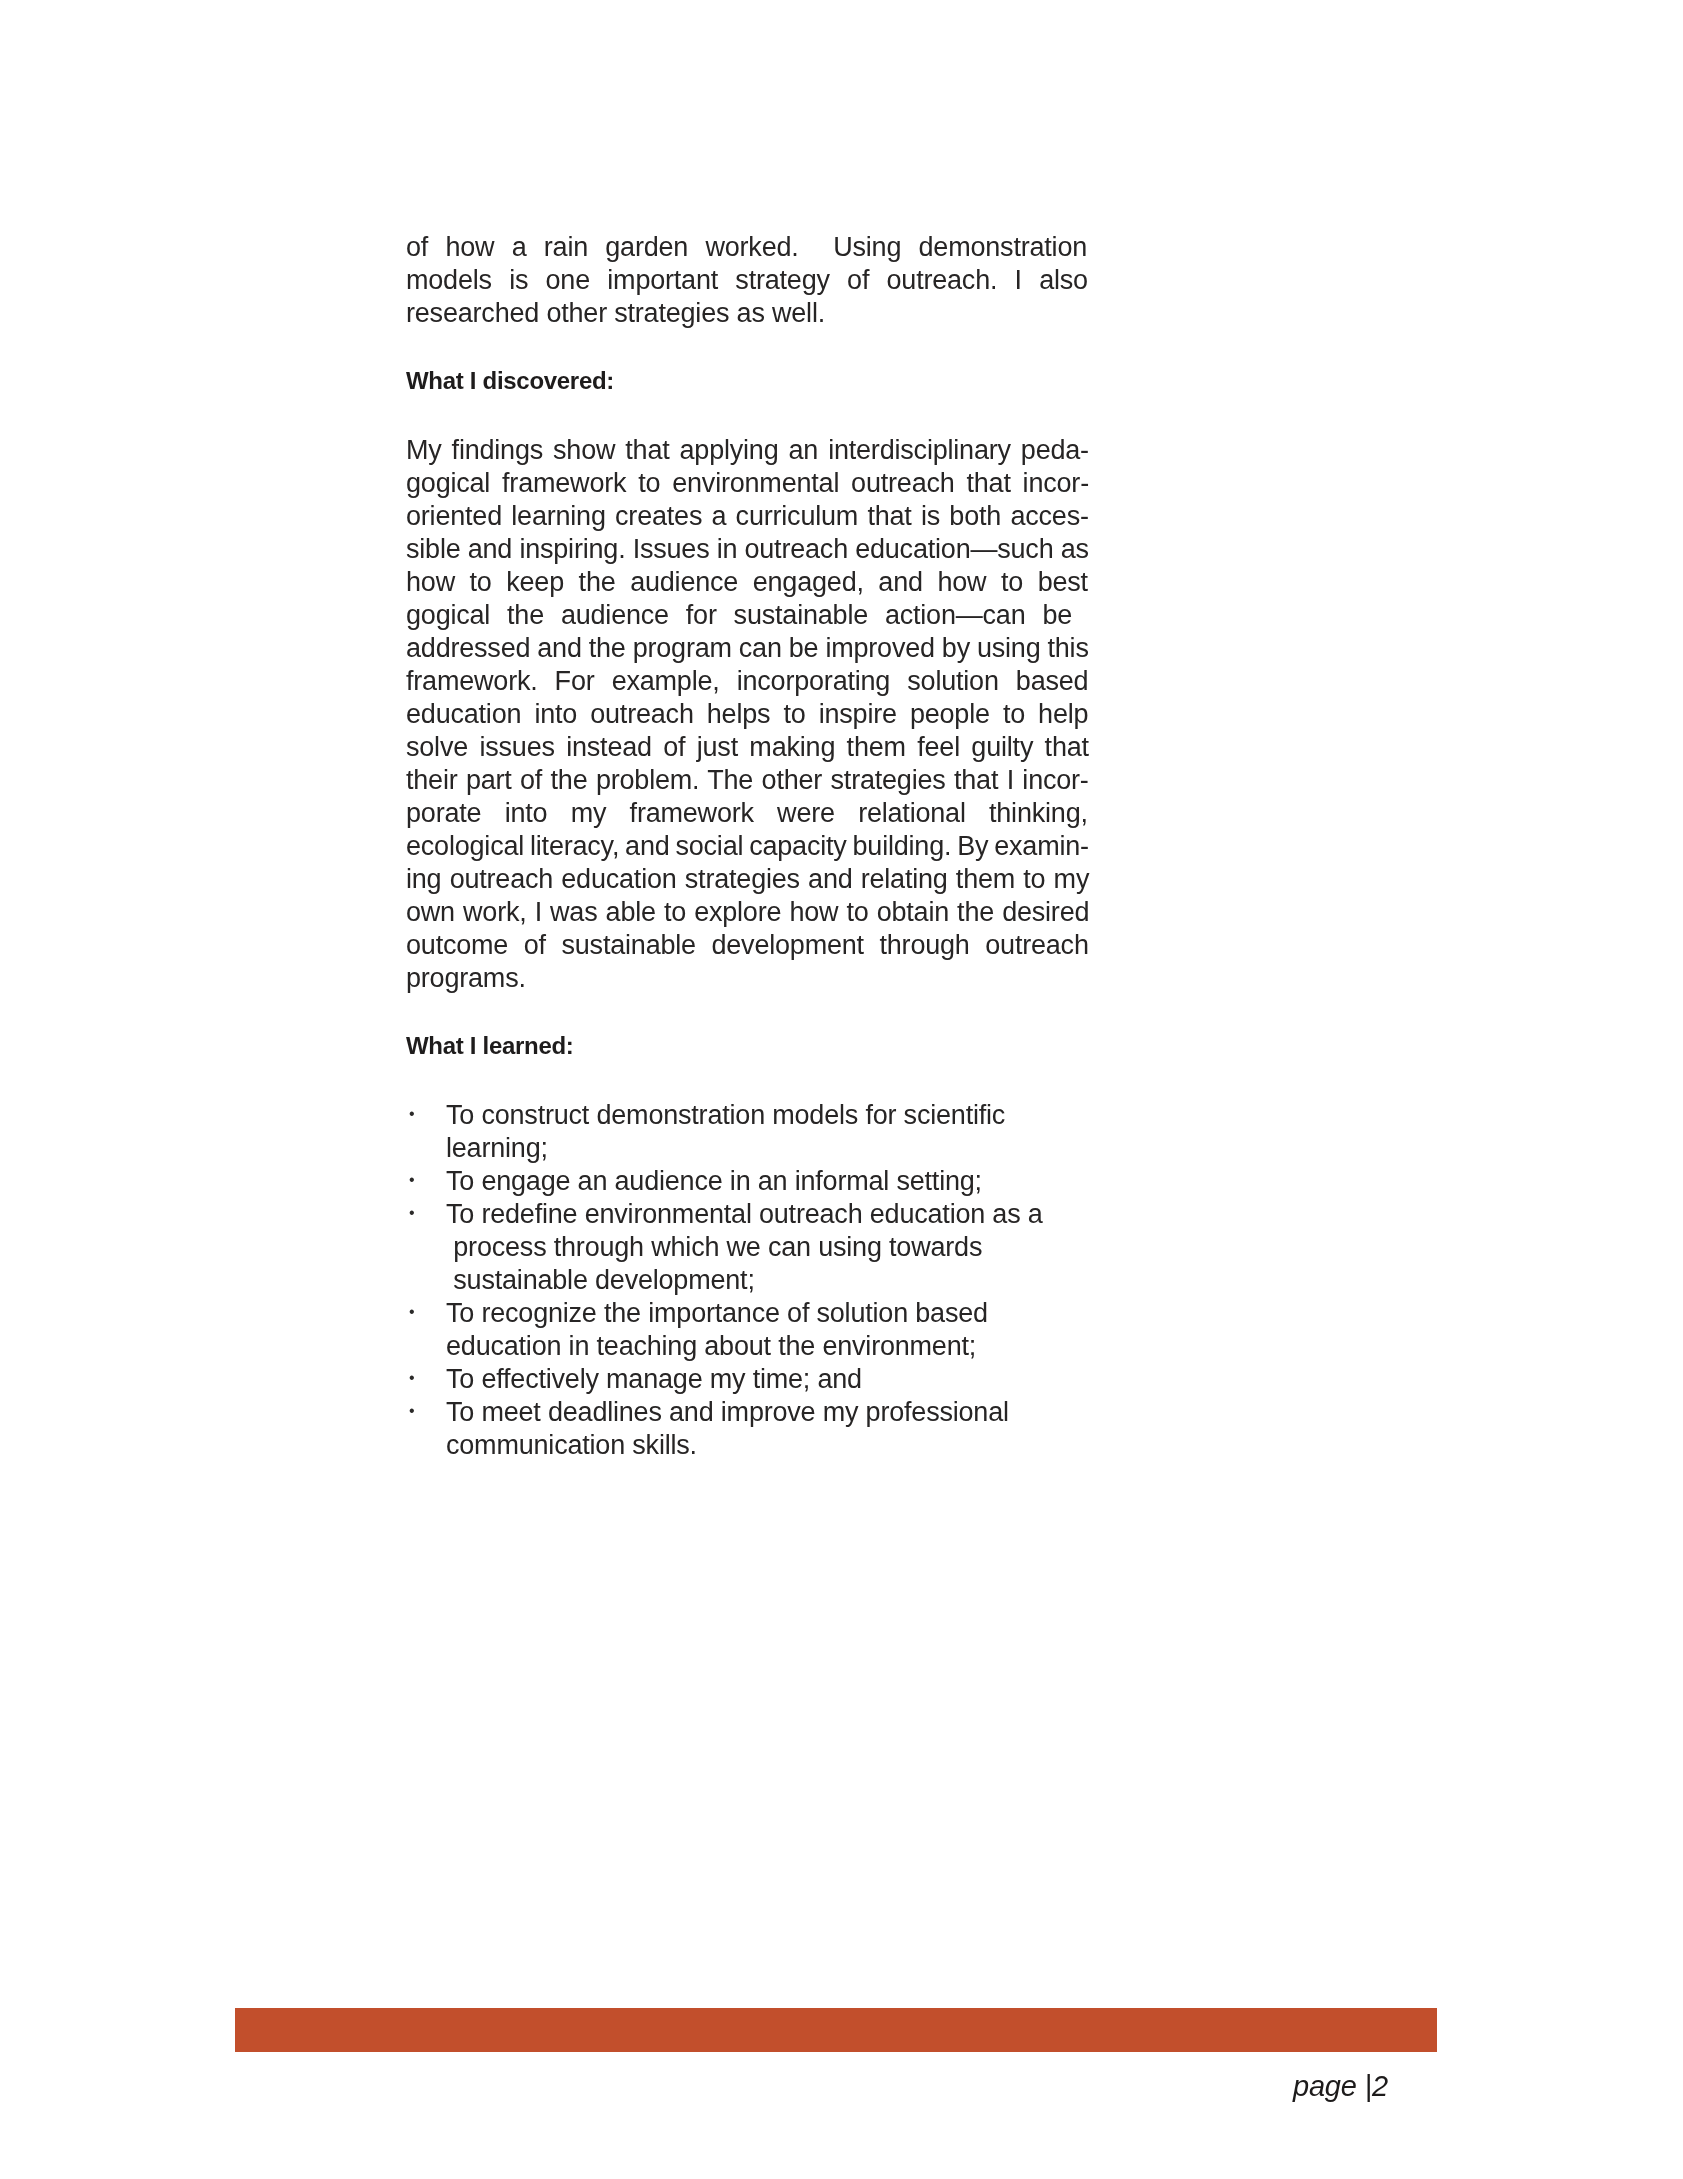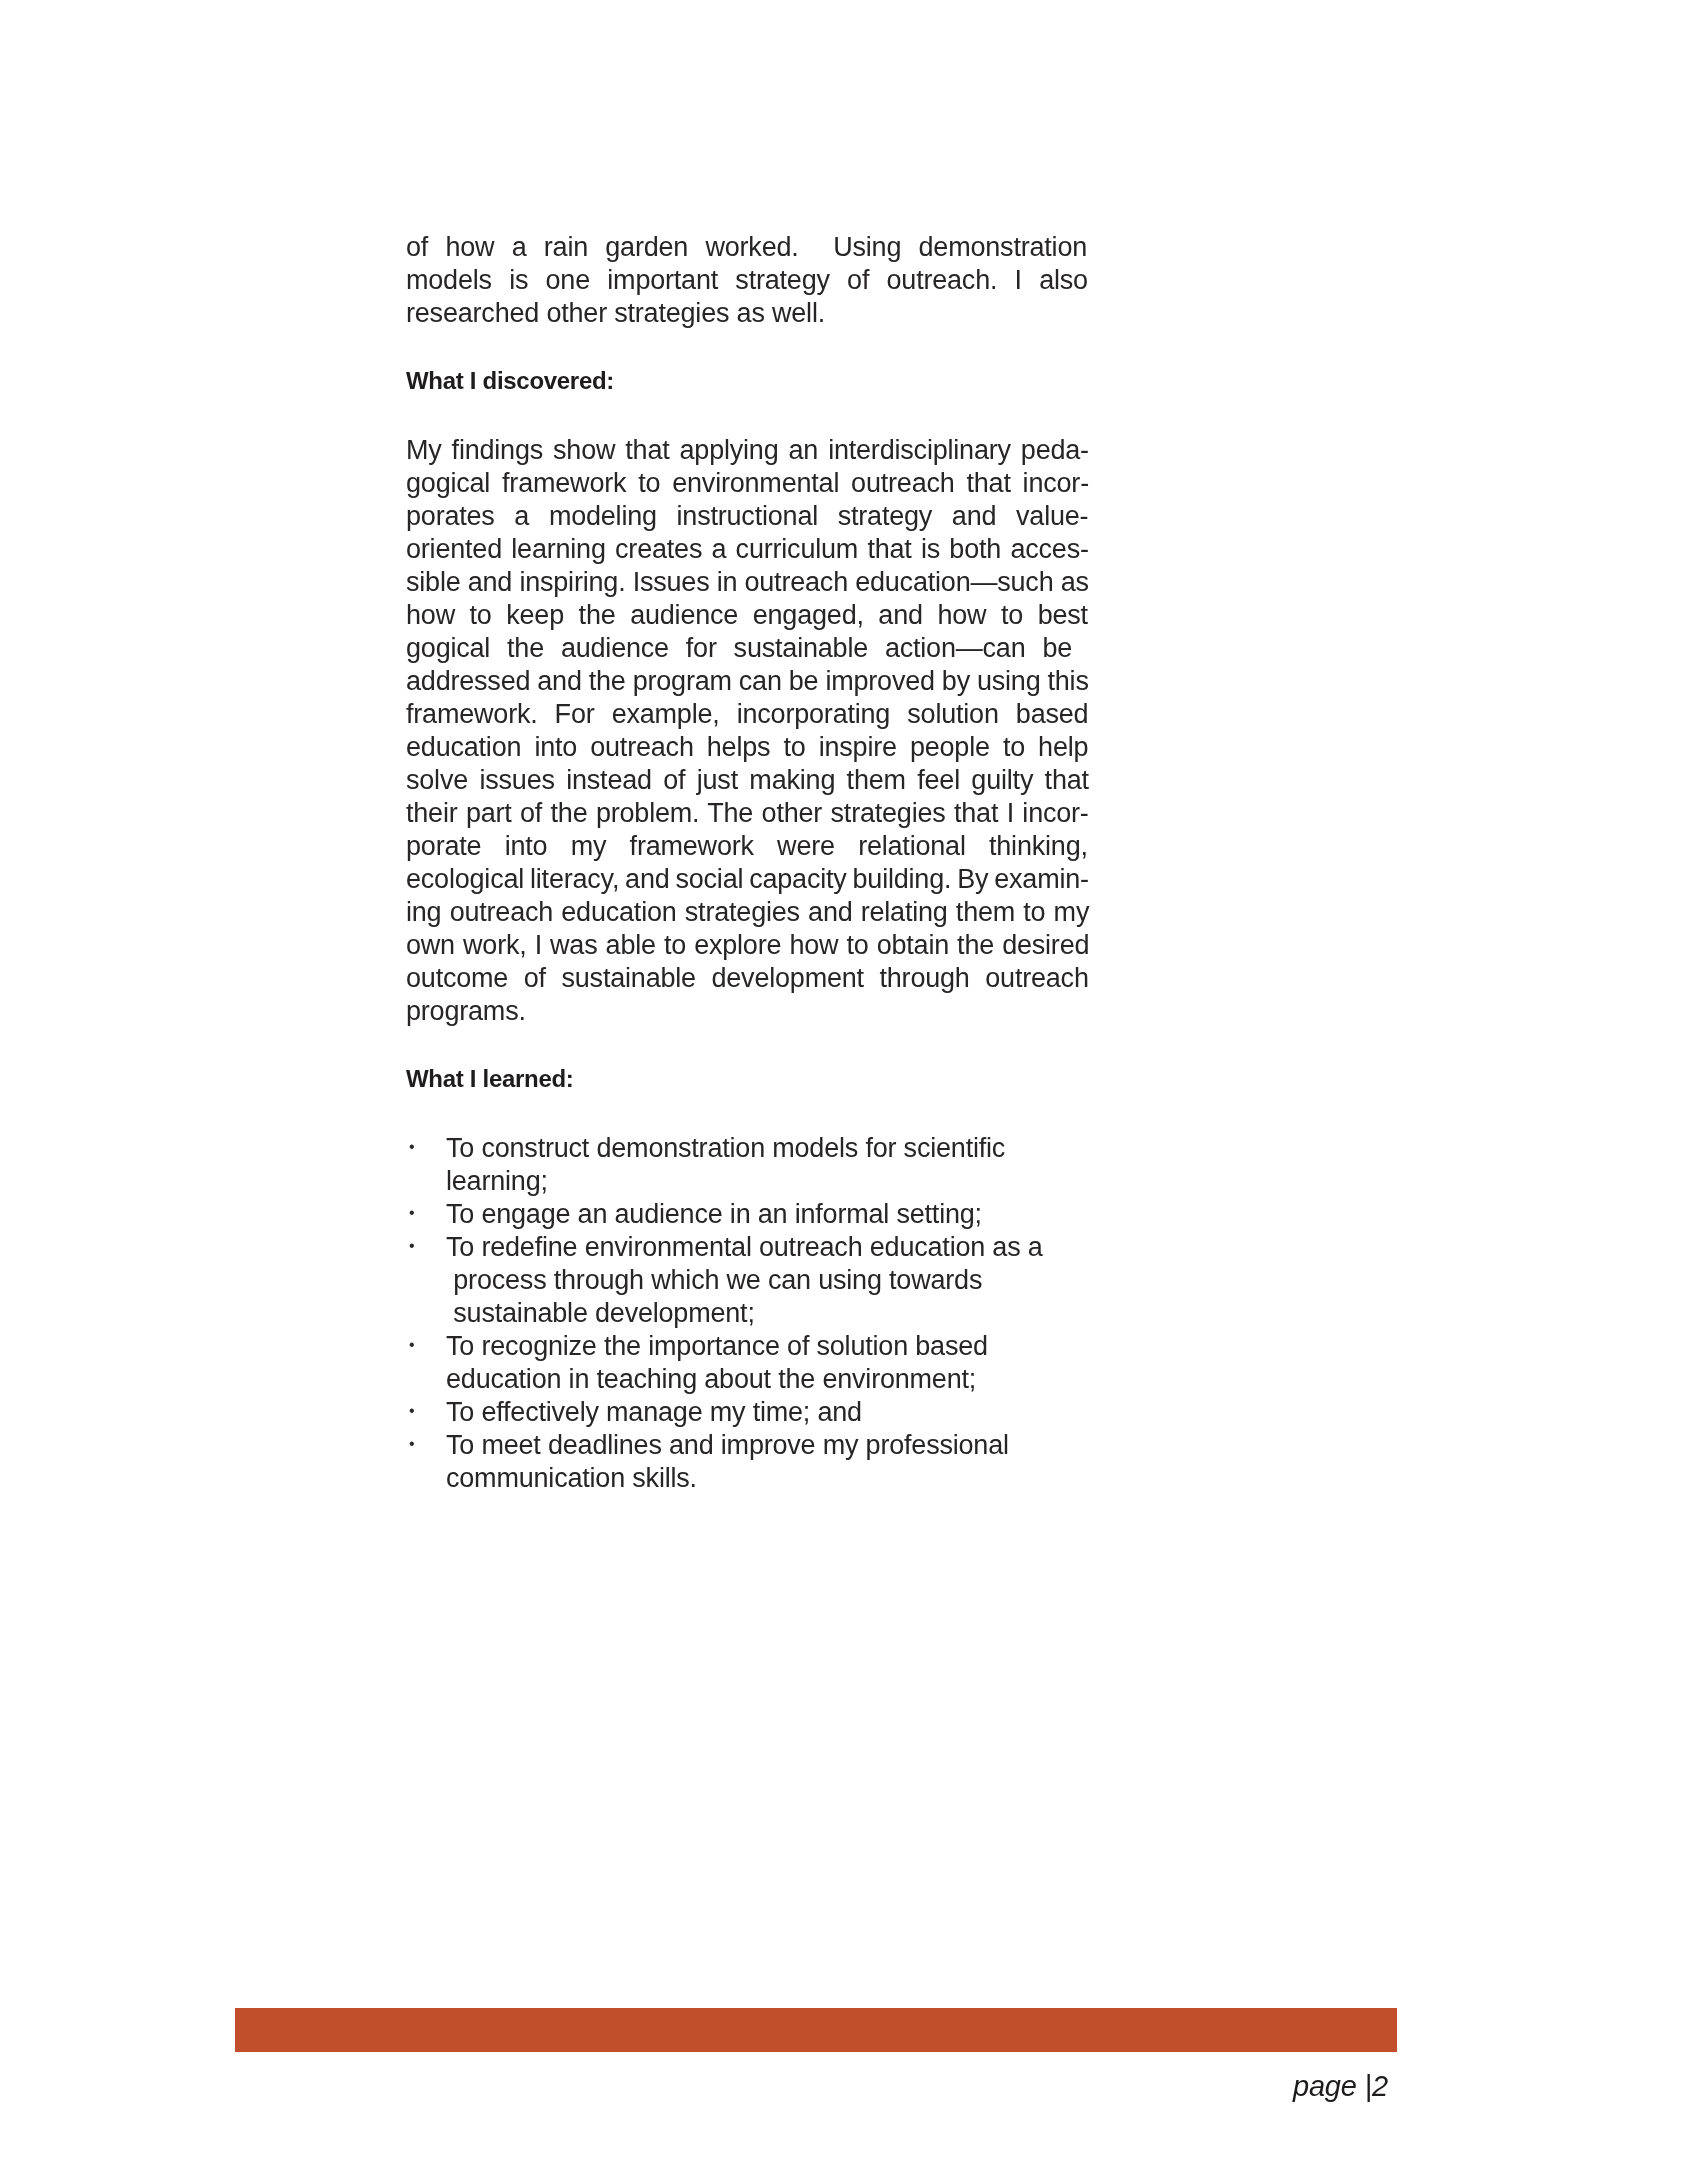--- a/index.html
+++ b/index.html
@@ -4,20 +4,21 @@
 <style>
   html, body { margin: 0; padding: 0; background: #ffffff; }
   .page {
     position: relative;
     width: 1397px;
     height: 2179px;
     background: #ffffff;
     overflow: hidden;
     font-family: "Liberation Sans", sans-serif;
     color: #272525;
+    padding-left: 40px;
   }
   .text-column {
     position: absolute;
     left: 406px;
     top: 231px;
     width: 676px;
   }
   .tline {
     white-space: pre;
     font-size: 27px;
@@ -83,21 +84,20 @@
         <div class="tline j" style="word-spacing: 10px;"><span>of how a rain garden worked.  Using demonstration</span></div>
         <div class="tline j" style="word-spacing: 10px;"><span>models is one important strategy of outreach. I also</span></div>
         <div class="tline"><span>researched other strategies as well.</span></div>
       </div>
 
     <div class="sec-h">What I discovered:</div>
 
     <div class="para after-h" id="para2">
         <div class="tline j" style="word-spacing: 2.7px;"><span>My findings show that applying an interdisciplinary peda-</span></div>
         <div class="tline j" style="word-spacing: 4.6px;"><span>gogical framework to environmental outreach that incor-</span></div>
-        <div class="tline j" style="word-spacing: 12.4px;"><span>porates a modeling instructional strategy and value-</span></div>
         <div class="tline j" style="word-spacing: 2px;"><span>oriented learning creates a curriculum that is both acces-</span></div>
         <div class="tline j" style="word-spacing: -0.1px;"><span>sible and inspiring. Issues in outreach education—such as</span></div>
         <div class="tline j" style="word-spacing: 7.3px;"><span>how to keep the audience engaged, and how to best</span></div>
         <div class="tline j" style="word-spacing: 9.6px;"><span>gogical the audience for sustainable action—can be</span></div>
         <div class="tline j" style="word-spacing: -0.3px;"><span>addressed and the program can be improved by using this</span></div>
         <div class="tline j" style="word-spacing: 9.8px;"><span>framework. For example, incorporating solution based</span></div>
         <div class="tline j" style="word-spacing: 5.8px;"><span>education into outreach helps to inspire people to help</span></div>
         <div class="tline j" style="word-spacing: 4.1px;"><span>solve issues instead of just making them feel guilty that</span></div>
         <div class="tline j" style="word-spacing: 1.1px;"><span>their part of the problem. The other strategies that I incor-</span></div>
         <div class="tline j" style="word-spacing: 16px;"><span>porate into my framework were relational thinking,</span></div>

